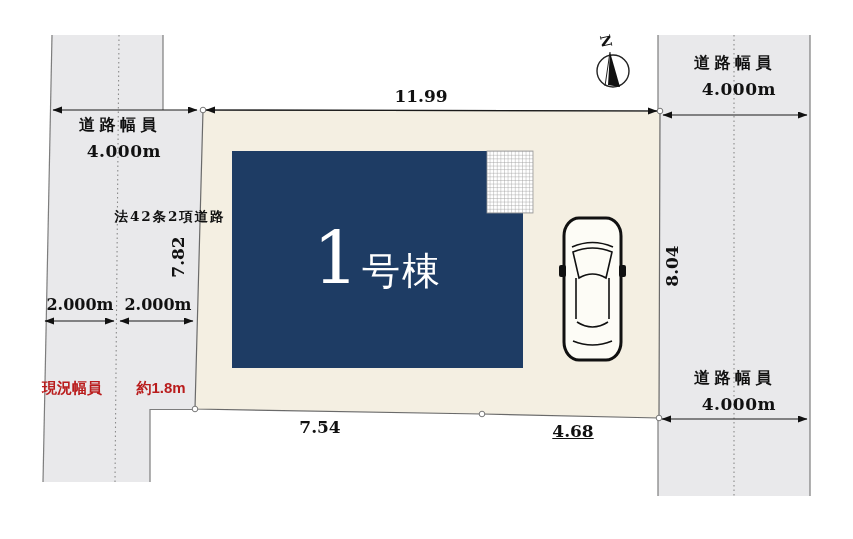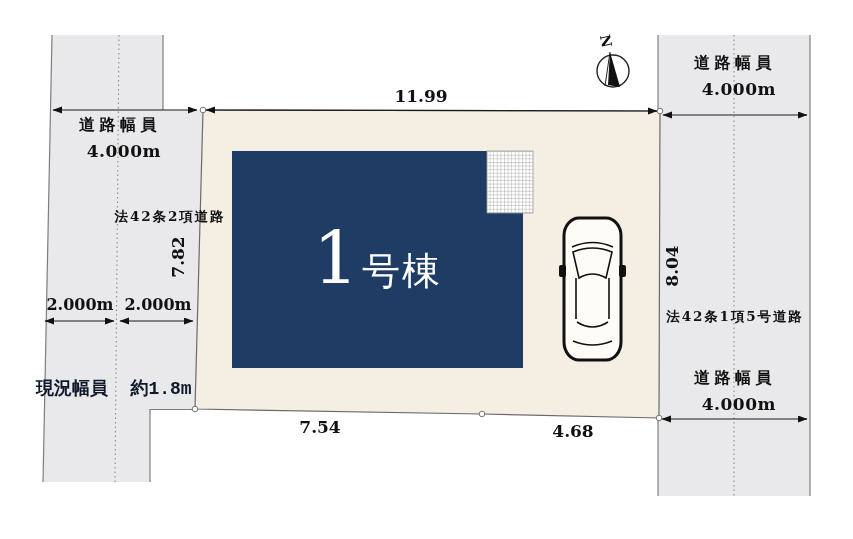--- a/index.html
+++ b/index.html
@@ -7,21 +7,21 @@
          font-family:"DejaVu Serif","Liberation Serif",serif;}
   #plan-svg{position:absolute;left:0;top:0;}
   .lbl{position:absolute;color:#111;white-space:nowrap;transform:translate(-50%,-50%);}
   .dim{font-size:17px;font-weight:bold;}
   .dim-v{transform:translate(-50%,-50%) rotate(-90deg);}
   .road-label{text-align:right;font-size:16px;font-weight:bold;line-height:1.55;}
   .road-label .val{font-size:17px;letter-spacing:0.5px;}
   .kanji-spread{letter-spacing:0.28em;}
   .law{font-size:13.5px;font-weight:bold;letter-spacing:0.14em;}
   .setback{font-size:16px;font-weight:bold;}
-  .gothic{font-family:Liberation Mono, monospace;font-weight:bold;font-size:18px;color:#0f172a;}
+  .gothic{font-family:Liberation Sans, sans-serif;font-weight:bold;font-size:15px;color:#b91c1c;}
   #building-label{position:absolute;left:232px;top:151px;width:291px;height:217px;
       display:flex;align-items:center;justify-content:center;color:#fff;}
   #building-label .inner{display:flex;align-items:baseline;gap:3px;}
   #building-label .num{font-size:72px;line-height:1;}
   #building-label .suffix{font-size:38px;letter-spacing:2px;}
   #north-n{font-size:14px;font-weight:bold;transform:translate(-50%,-50%) rotate(78deg);}
 </style>
 </head>
 <body>
 
@@ -92,37 +92,36 @@
       <circle cx="613" cy="71" r="16" fill="#ffffff" stroke="#222" stroke-width="1.4"></circle>
       <line x1="610" y1="52" x2="605" y2="86" stroke="#222" stroke-width="1"></line>
       <polygon points="610,52 620,87 608,85" fill="#111"></polygon>
     </g>
   </svg>
 
   <div class="lbl dim" style="left:421px;top:96px;">11.99</div>
   <div class="lbl dim dim-v" style="left:178px;top:257px;">7.82</div>
   <div class="lbl dim dim-v" style="left:672px;top:266px;">8.04</div>
   <div class="lbl dim" style="left:320px;top:427px;">7.54</div>
-  <div class="lbl dim" style="left:573px;top:431px;">4.68</div>
+  <div class="lbl dim" style="left:573px;top:431px;text-decoration:underline;">4.68</div>
 
   <div class="lbl road-label" style="left:120px;top:139px;">
     <div class="kanji-spread">道路幅員</div>
     <div class="val">4.000m</div>
   </div>
   <div class="lbl law" style="left:122px;top:217px;margin-left:48px;">法42条2項道路</div>
   <div class="lbl setback" style="left:80px;top:304px;">2.000m</div>
   <div class="lbl setback" style="left:158px;top:304px;">2.000m</div>
   <div class="lbl gothic" style="left:72px;top:388px;">現況幅員</div>
   <div class="lbl gothic" style="left:161px;top:388px;">約1.8m</div>
 
   <div class="lbl road-label" style="left:735px;top:77px;">
     <div class="kanji-spread">道路幅員</div>
     <div class="val">4.000m</div>
   </div>
-  <div class="lbl law" style="left:735px;top:317px;">法42条1項5号道路</div>
   <div class="lbl road-label" style="left:735px;top:392px;">
     <div class="kanji-spread">道路幅員</div>
     <div class="val">4.000m</div>
   </div>
 
   <div id="building-label">
     <div class="inner">
       <span class="num">1</span>
       <span class="suffix">号棟</span>
     </div>

